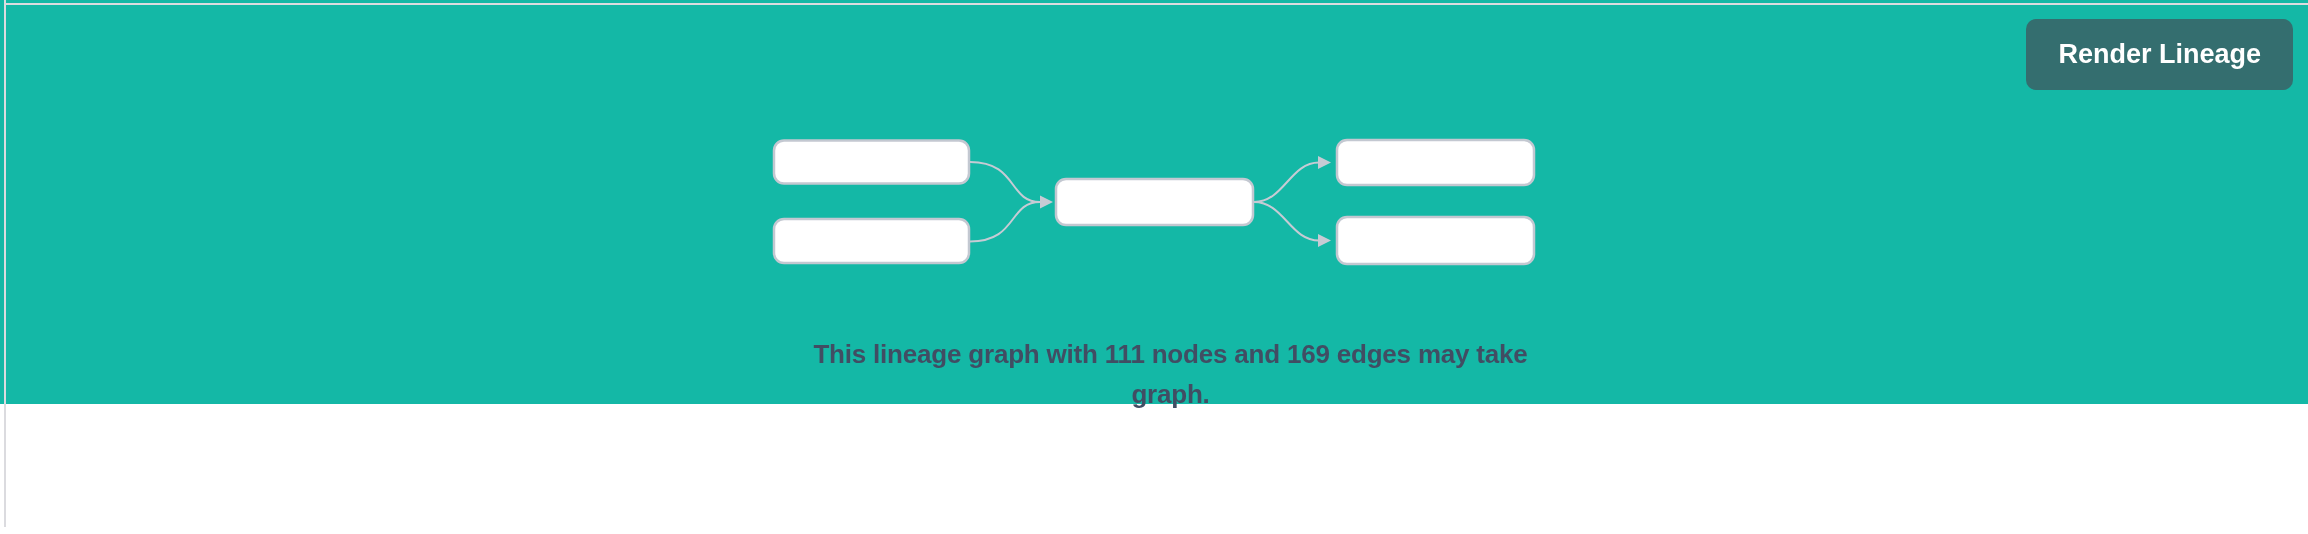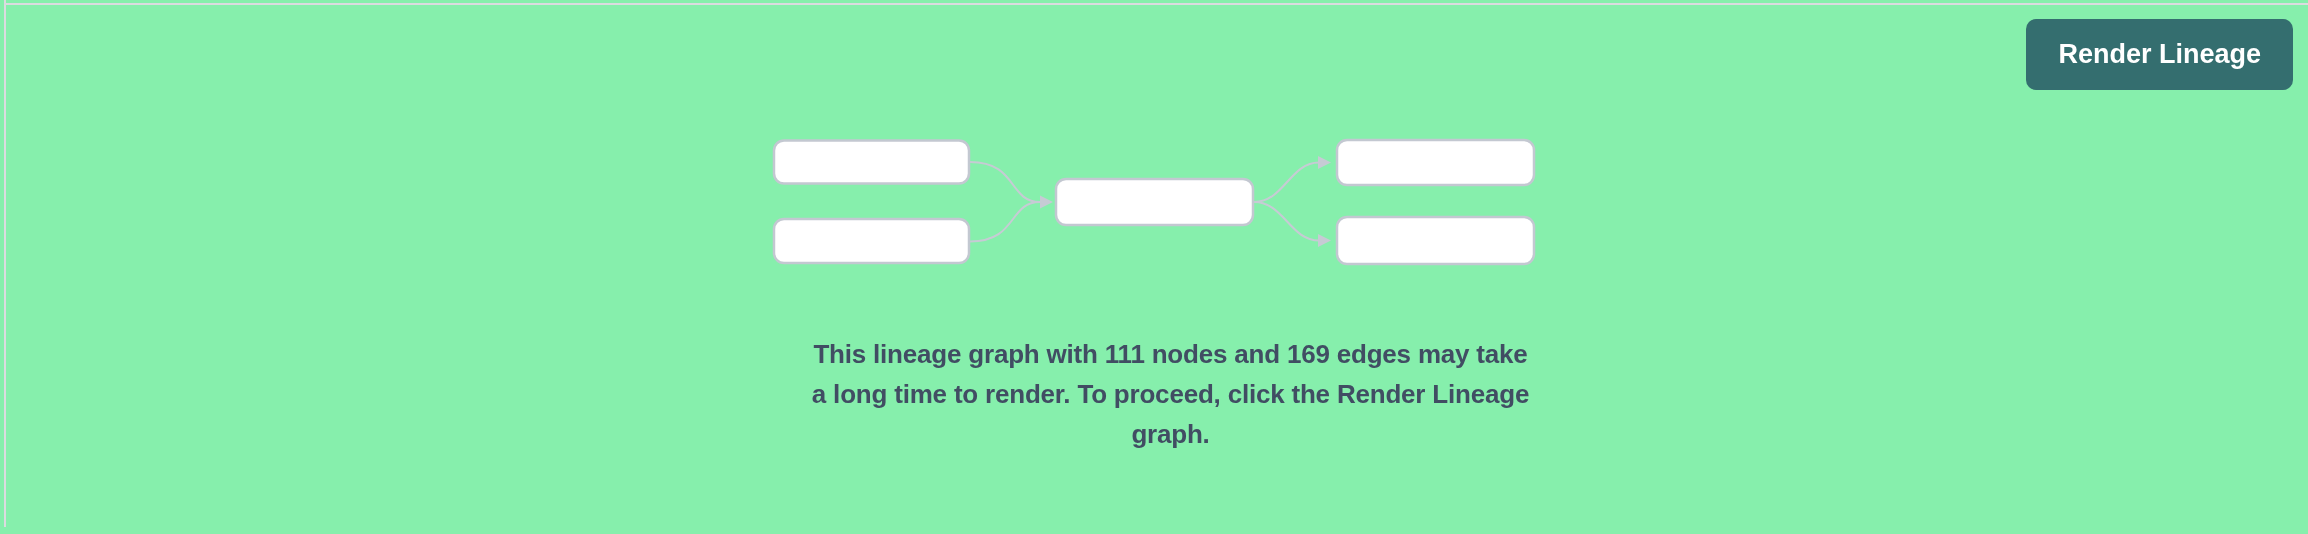--- a/index.html
+++ b/index.html
@@ -6,22 +6,22 @@
   html, body {
     width: 2308px;
     height: 534px;
     background: #ffffff;
     font-family: "Liberation Sans", sans-serif;
     overflow: hidden;
   }
   .page {
     position: relative;
     width: 2308px;
-    height: 534px;
-    background: #86efac;
+    height: 404px;
+    background: #14b8a6;
   }
   .left-border {
     position: absolute;
     left: 4px;
     top: 0;
     width: 2px;
     height: 527px;
     background: #dbdbdf;
   }
   .top-border {
@@ -99,17 +99,16 @@
       <rect x="2" y="2.5" width="195" height="43" rx="10"></rect>
       <rect x="2" y="81" width="195" height="44" rx="10"></rect>
       <rect x="284" y="41" width="197" height="46" rx="10"></rect>
       <rect x="565" y="2" width="197" height="45" rx="10"></rect>
       <rect x="565" y="79" width="197" height="47" rx="10"></rect>
     </g>
   </svg>
 
   <div class="message">
     <div>This lineage graph with 111 nodes and 169 edges may take</div>
-    <div>a long time to render. To proceed, click the Render Lineage</div>
     <div>graph.</div>
   </div>
 
 </div>
 
 </body></html>

